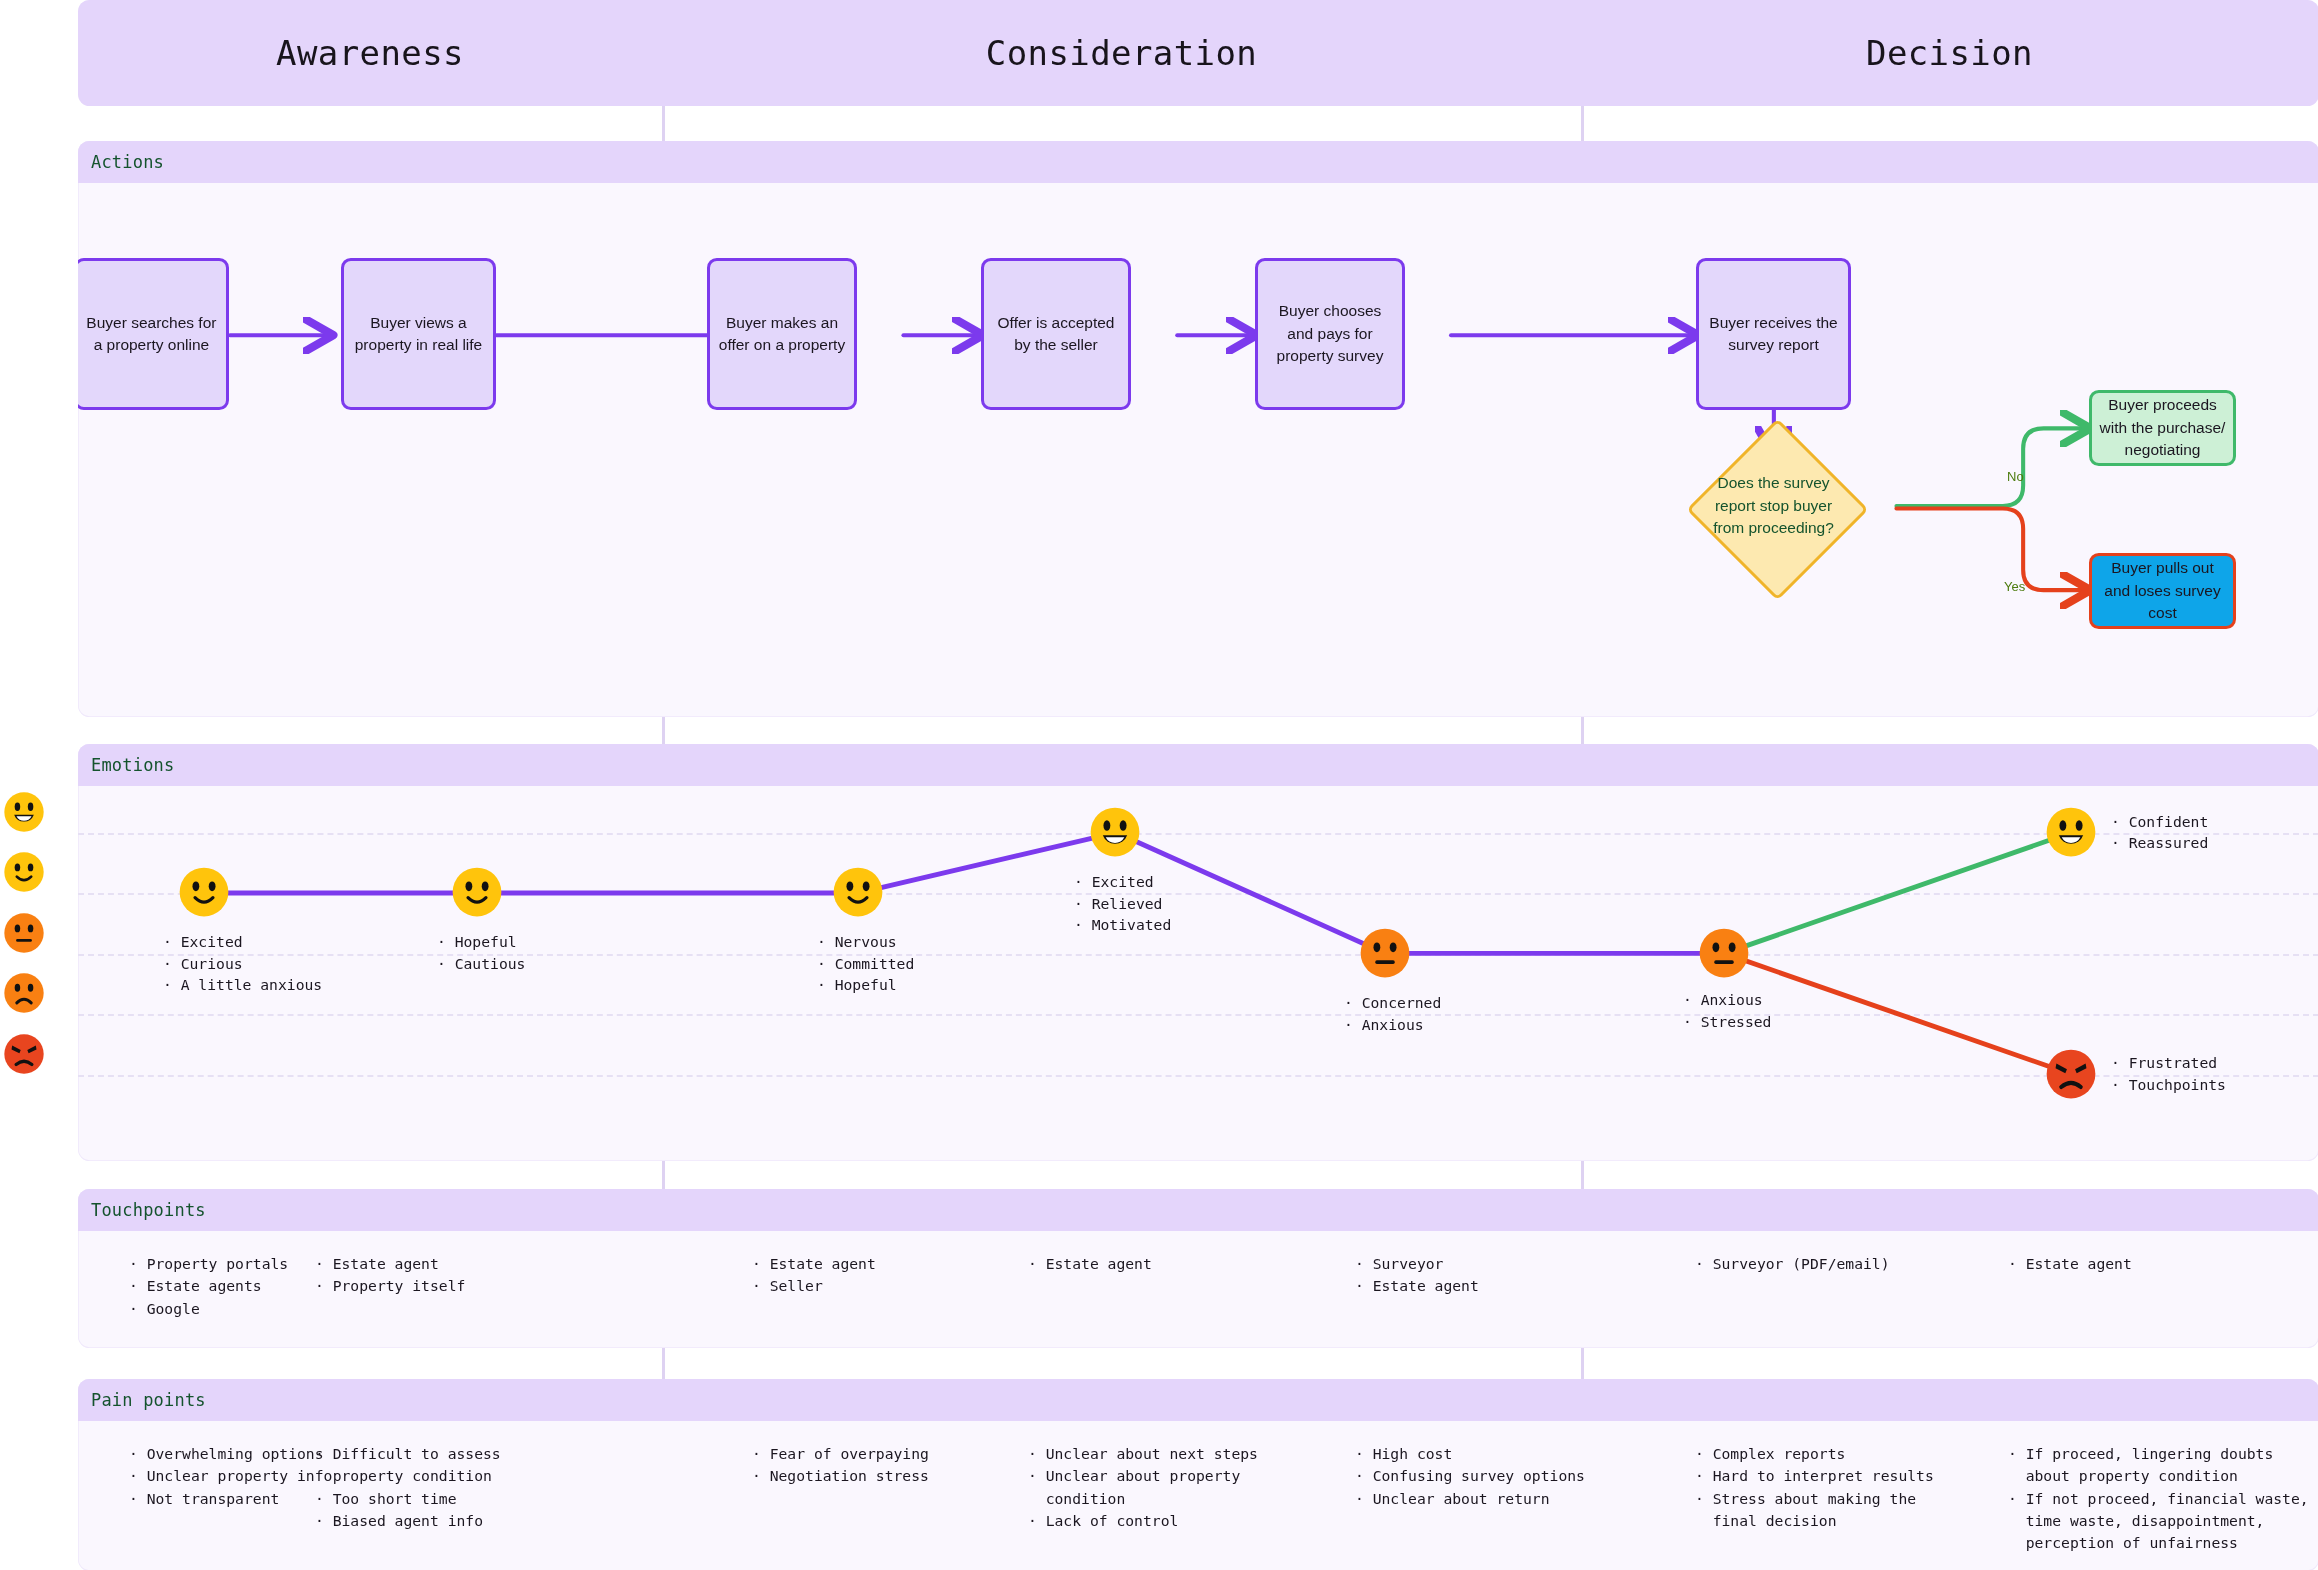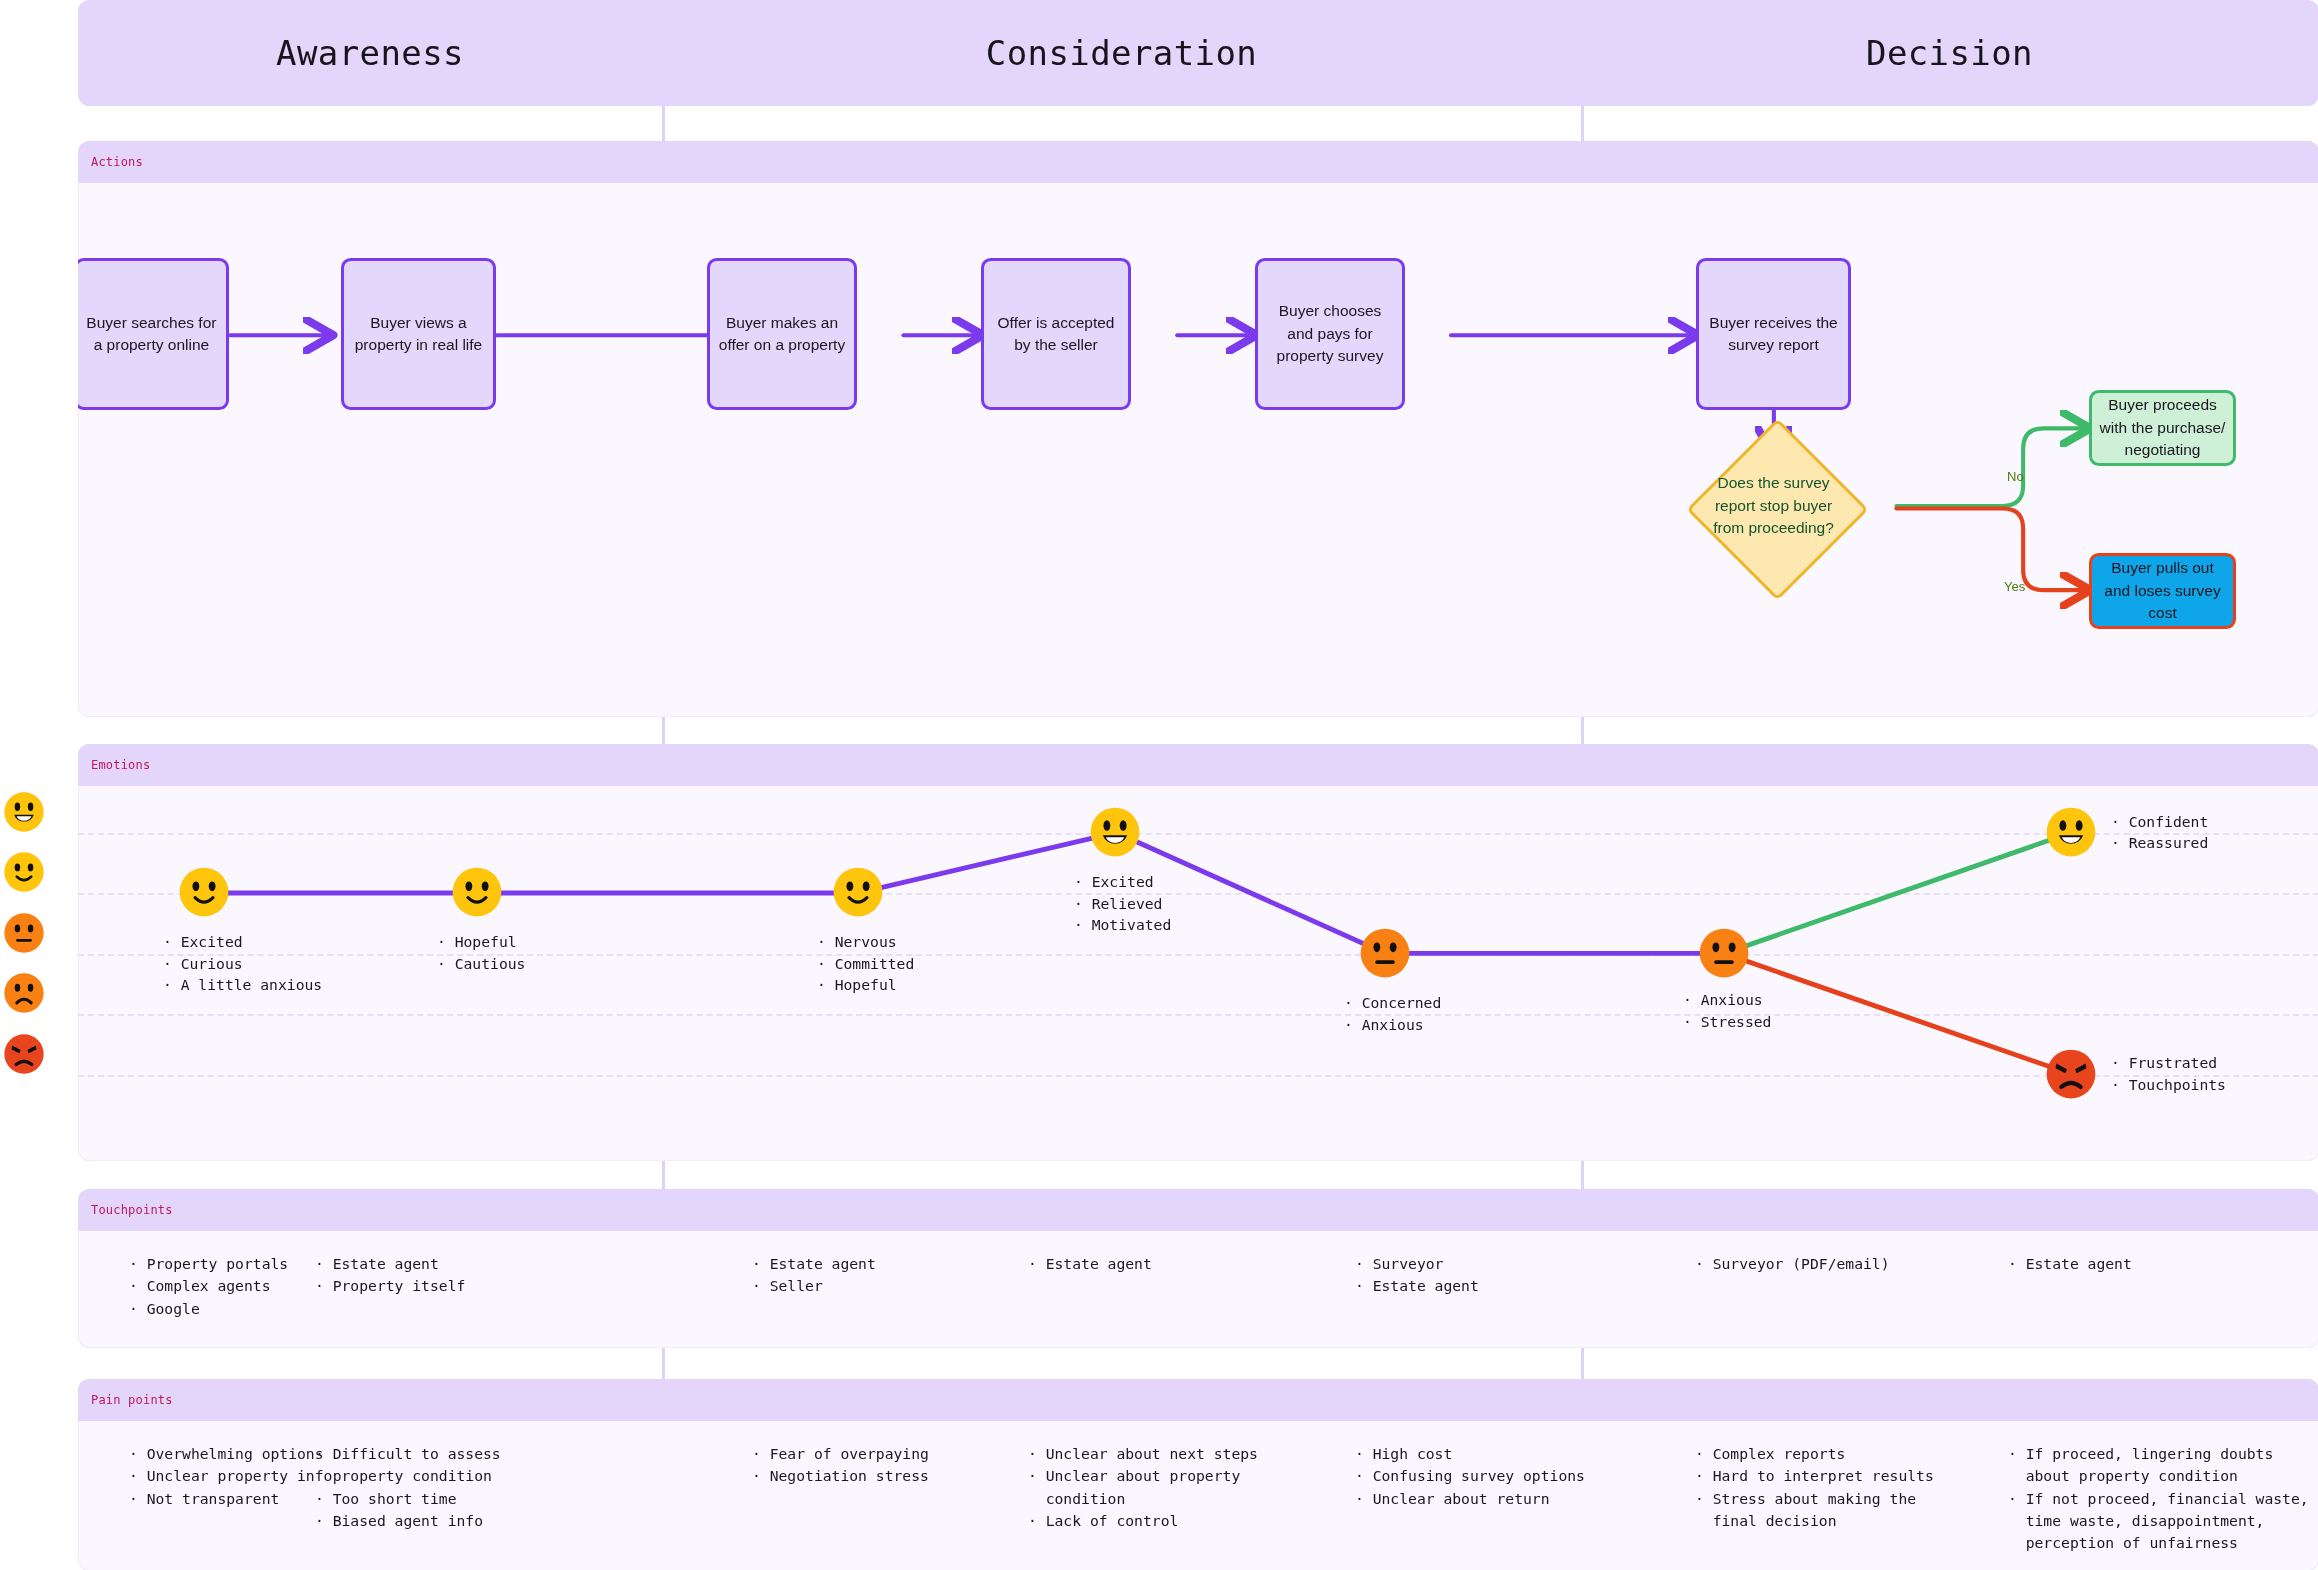--- a/index.html
+++ b/index.html
@@ -32,21 +32,21 @@
 
   
   .band{position:absolute;left:78px;border-radius:11.4px;overflow:hidden;
         background:#faf7fe;box-shadow:0 0 0 0.8px #efe8fb inset;}
   .band-head{
     height:42px;background:#e4d5fb;display:flex;align-items:center;
     padding-left:13px;box-sizing:border-box;
   }
   .band-head span{
     font-family:"DejaVu Sans Mono","Liberation Mono",monospace;
-    font-size:12px;color:#be185d;letter-spacing:0.2px;
+    font-size:17px;color:#14532d;letter-spacing:0.2px;
   }
   .band-body{position:relative;width:100%;}
 
   
   .fbox{
     position:absolute;box-sizing:border-box;
     background:#e3d7fb;border:3.3px solid #7c3aed;border-radius:9.8px;
     display:flex;align-items:center;justify-content:center;text-align:center;
     font-family:"Liberation Sans","DejaVu Sans",sans-serif;
     font-size:15.5px;line-height:1.45;color:#1b1620;padding:4.9px 6.5px;
@@ -325,21 +325,21 @@
     </span>
   </div>
 
   <div class="band" style="top:1189px;width:2241px;height:159px;">
     <div class="band-head">
       <span>Touchpoints</span>
     </div>
     <div class="band-body" style="height:117px;">
       <div class="col-list" style="left:51px;top:22px;">
         <div>· Property portals</div>
-        <div>· Complex agents</div>
+        <div>· Estate agents</div>
         <div>· Google</div>
       </div>
       <div class="col-list" style="left:237px;top:22px;">
         <div>· Estate agent</div>
         <div>· Property itself</div>
       </div>
       <div class="col-list" style="left:674px;top:22px;">
         <div>· Estate agent</div>
         <div>· Seller</div>
       </div>

